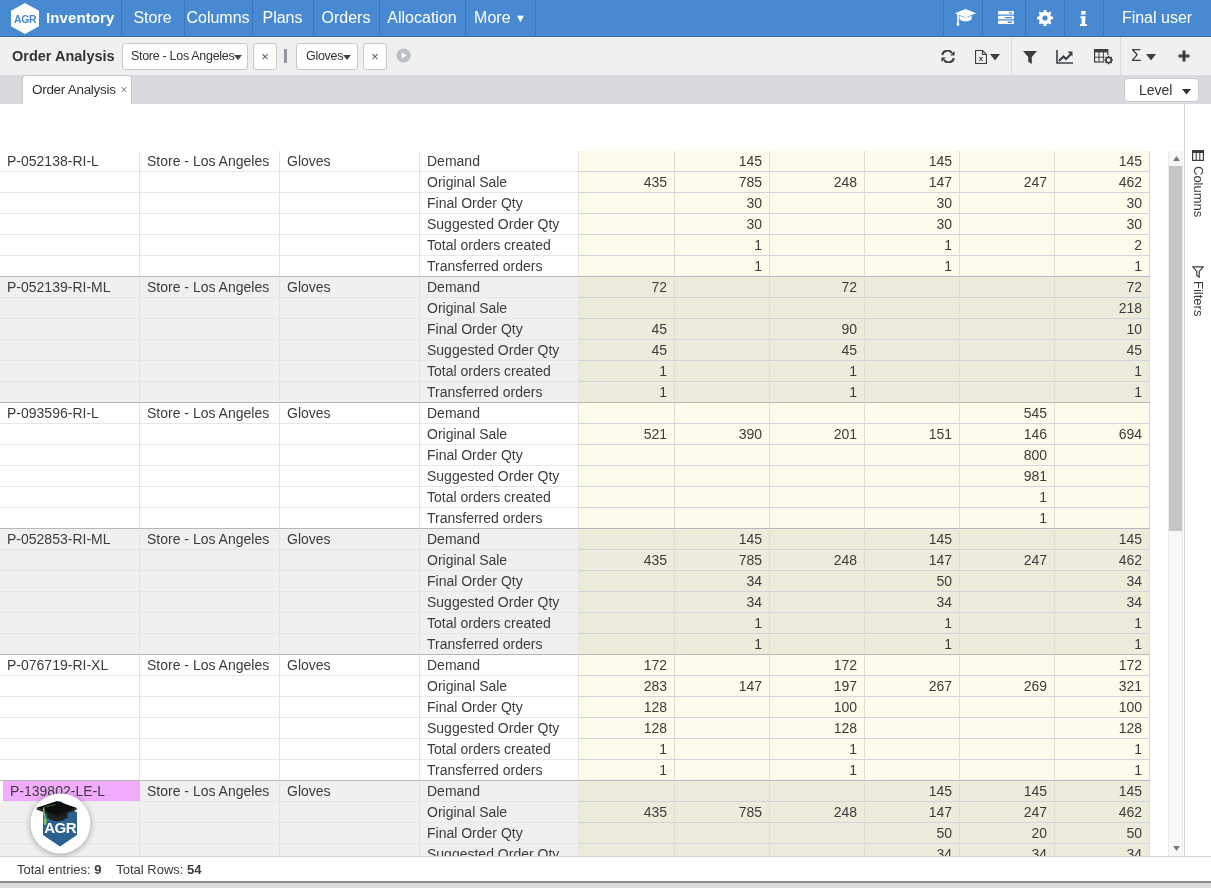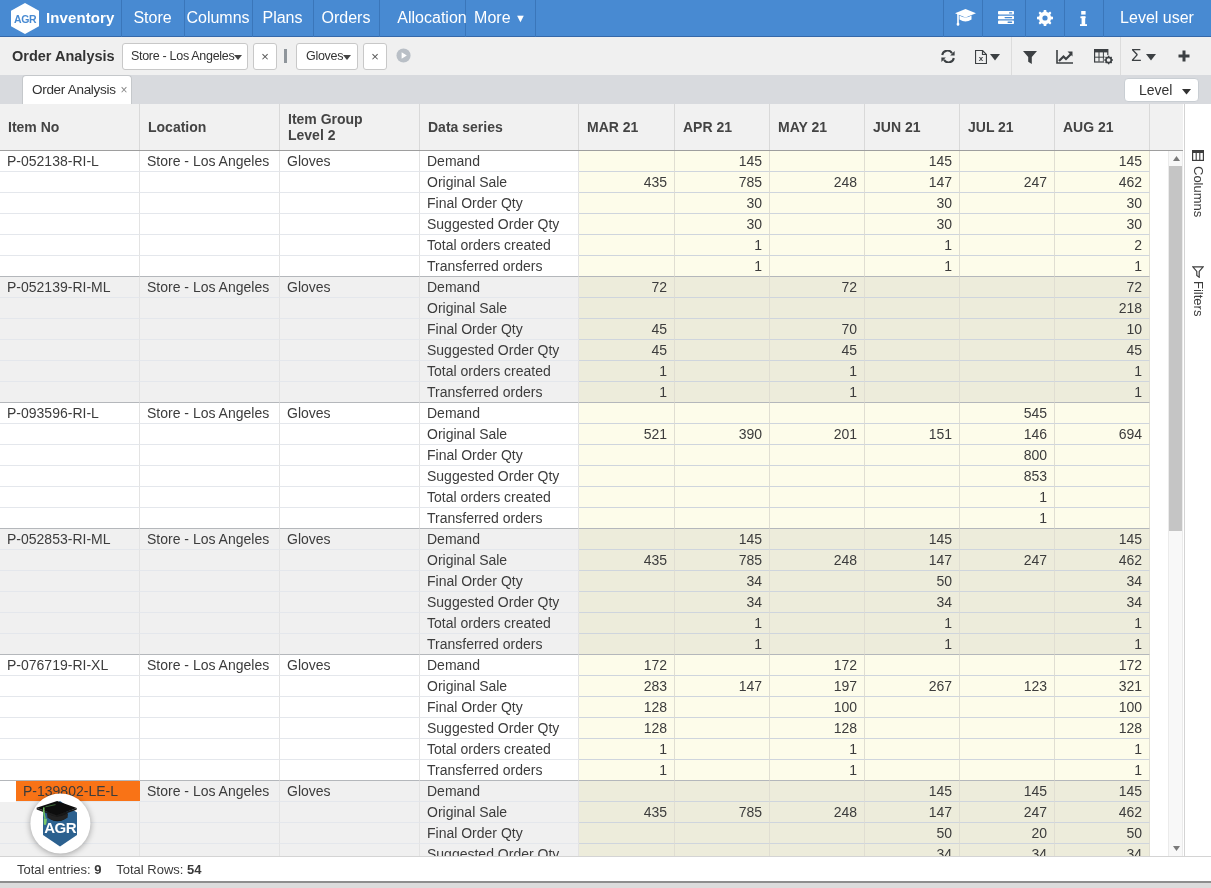--- a/index.html
+++ b/index.html
@@ -64,21 +64,21 @@
   <div class="sep" style="left:184px"></div>
   <div class="sep" style="left:252px"></div>
   <div class="sep" style="left:313px"></div>
   <div class="sep" style="left:379px"></div>
   <div class="sep" style="left:465px"></div>
   <div class="sep" style="left:535px"></div>
   <div class="mi" style="left:121px;width:63px">Store</div>
   <div class="mi" style="left:184px;width:68px">Columns</div>
   <div class="mi" style="left:252px;width:61px">Plans</div>
   <div class="mi" style="left:313px;width:66px">Orders</div>
-  <div class="mi" style="left:389px;width:86px">Allocation</div>
+  <div class="mi" style="left:379px;width:86px">Allocation</div>
   <div class="mi" style="left:465px;width:70px">More <span style="font-size:11px;position:relative;top:-1px">▼</span></div>
   <div class="sep" style="left:943px"></div>
   <div class="sep" style="left:982px"></div>
   <div class="sep" style="left:1025px"></div>
   <div class="sep" style="left:1064px"></div>
   <div class="sep" style="left:1103px"></div>
 
   <svg class="abs" style="left:955px;top:9px" width="21" height="18" viewBox="0 0 21 18">
     <polygon points="10.5,0 21,4.2 10.5,8.4 0,4.2" fill="#fff"></polygon>
     <path d="M4.5,6.5 L4.5,10.5 Q10.5,14.5 16.5,10.5 L16.5,6.5 Q10.5,10.5 4.5,6.5 Z" fill="#fff"></path>
@@ -99,21 +99,21 @@
     <path fill="#fff" d="M8 0 l1.2 0 .4 2.1a6 6 0 0 1 1.7.7l1.8-1.2 1.3 1.3-1.2 1.8a6 6 0 0 1 .7 1.7l2.1.4v2.4l-2.1.4a6 6 0 0 1-.7 1.7l1.2 1.8-1.3 1.3-1.8-1.2a6 6 0 0 1-1.7.7l-.4 2.1H6.8l-.4-2.1a6 6 0 0 1-1.7-.7l-1.8 1.2-1.3-1.3 1.2-1.8a6 6 0 0 1-.7-1.7L0 9.2V6.8l2.1-.4a6 6 0 0 1 .7-1.7L1.6 2.9 2.9 1.6l1.8 1.2a6 6 0 0 1 1.7-.7L6.8 0 Z"></path>
     <circle cx="8" cy="8" r="2.6" fill="#488ad2"></circle>
   </svg>
 
   <svg class="abs" style="left:1080px;top:11px" width="7" height="15" viewBox="0 0 7 15">
     <rect x="1.2" y="0" width="4.4" height="3.6" fill="#fff"></rect>
     <rect x="0.4" y="5.4" width="5.2" height="1.8" fill="#fff"></rect>
     <rect x="1.6" y="5.4" width="3.6" height="9.6" fill="#fff"></rect>
     <rect x="0" y="13.2" width="7" height="1.8" fill="#fff"></rect>
   </svg>
-  <div class="mi" style="left:1103px;width:108px">Level user</div>
+  <div class="mi" style="left:1103px;width:108px">Final user</div>
 </div>
 
 <div id="toolbar">
   <div class="title">Order Analysis</div>
   <div class="tbtn" style="left:122px;width:126px;padding-left:8px">Store - Los Angeles<span class="caret" style="right:5px"></span></div>
   <div class="tbtn" style="left:253px;width:24px;text-align:center;color:#555;font-size:13px">×</div>
   <div class="abs" style="left:284px;top:12px;width:3px;height:14px;background:#8f959b"></div>
   <div class="tbtn" style="left:296px;width:62px;padding-left:9px">Gloves<span class="caret" style="right:6px"></span></div>
   <div class="tbtn" style="left:363px;width:24px;text-align:center;color:#555;font-size:13px">×</div>
 
@@ -181,33 +181,20 @@
 </div>
 
 <div id="tabrow">
   <div id="tab"><span style="margin-left:9px">Order Analysis</span><span style="color:#888;font-size:12px;margin-left:5px">×</span></div>
   <div id="views"><span style="margin-left:14px">Level</span> <svg width="9" height="6" viewBox="0 0 9 6" style="margin-left:6px">
         <polygon points="0,0 9,0 4.5,5.5" fill="#333"></polygon>
       </svg></div>
 </div>
 
 <div id="grid">
-  <div id="ghead">
-      <div class="hc" style="left:0px;width:140px">Item No</div>
-      <div class="hc" style="left:140px;width:140px">Location</div>
-      <div class="hc" style="left:280px;width:140px">Item Group<br>Level 2</div>
-      <div class="hc" style="left:420px;width:159px">Data series</div>
-      <div class="hc" style="left:579px;width:96px">MAR 21</div>
-      <div class="hc" style="left:675px;width:95px">APR 21</div>
-      <div class="hc" style="left:770px;width:95px">MAY 21</div>
-      <div class="hc" style="left:865px;width:95px">JUN 21</div>
-      <div class="hc" style="left:960px;width:95px">JUL 21</div>
-      <div class="hc" style="left:1055px;width:95px">AUG 21</div>
-      <div class="hc" style="left:1150px;width:33px;border-right:none"></div>
-    </div>
   <div class="row" style="top:47px">
       <div class="lc" style="left:0px;width:140px;background:#ffffff;border-bottom-color:#e4e7ec">P-052138-RI-L</div>
       <div class="lc" style="left:140px;width:140px;background:#ffffff;border-bottom-color:#e4e7ec">Store - Los Angeles</div>
       <div class="lc" style="left:280px;width:140px;background:#ffffff;border-bottom-color:#e4e7ec">Gloves</div>
       <div class="lc" style="left:420px;width:159px;background:#ffffff;border-bottom-color:#e4e7ec">Demand</div>
       <div class="mc" style="left:579px;width:96px;background:#fdfcea;border-bottom-color:#cfd5dd"></div>
       <div class="mc" style="left:675px;width:95px;background:#fdfcea;border-bottom-color:#cfd5dd">145</div>
       <div class="mc" style="left:770px;width:95px;background:#fdfcea;border-bottom-color:#cfd5dd"></div>
       <div class="mc" style="left:865px;width:95px;background:#fdfcea;border-bottom-color:#cfd5dd">145</div>
       <div class="mc" style="left:960px;width:95px;background:#fdfcea;border-bottom-color:#cfd5dd"></div>
@@ -297,21 +284,21 @@
       <div class="mc" style="left:960px;width:95px;background:#edecdb;border-bottom-color:#cfd5dd"></div>
       <div class="mc" style="left:1055px;width:95px;background:#edecdb;border-bottom-color:#cfd5dd">218</div>
     </div>
 <div class="row" style="top:215px">
       <div class="lc" style="left:0px;width:140px;background:#f0f0f0;border-bottom-color:#e4e7ec"></div>
       <div class="lc" style="left:140px;width:140px;background:#f0f0f0;border-bottom-color:#e4e7ec"></div>
       <div class="lc" style="left:280px;width:140px;background:#f0f0f0;border-bottom-color:#e4e7ec"></div>
       <div class="lc" style="left:420px;width:159px;background:#f0f0f0;border-bottom-color:#e4e7ec">Final Order Qty</div>
       <div class="mc" style="left:579px;width:96px;background:#edecdb;border-bottom-color:#cfd5dd">45</div>
       <div class="mc" style="left:675px;width:95px;background:#edecdb;border-bottom-color:#cfd5dd"></div>
-      <div class="mc" style="left:770px;width:95px;background:#edecdb;border-bottom-color:#cfd5dd">70</div>
+      <div class="mc" style="left:770px;width:95px;background:#edecdb;border-bottom-color:#cfd5dd">90</div>
       <div class="mc" style="left:865px;width:95px;background:#edecdb;border-bottom-color:#cfd5dd"></div>
       <div class="mc" style="left:960px;width:95px;background:#edecdb;border-bottom-color:#cfd5dd"></div>
       <div class="mc" style="left:1055px;width:95px;background:#edecdb;border-bottom-color:#cfd5dd">10</div>
     </div>
 <div class="row" style="top:236px">
       <div class="lc" style="left:0px;width:140px;background:#f0f0f0;border-bottom-color:#e4e7ec"></div>
       <div class="lc" style="left:140px;width:140px;background:#f0f0f0;border-bottom-color:#e4e7ec"></div>
       <div class="lc" style="left:280px;width:140px;background:#f0f0f0;border-bottom-color:#e4e7ec"></div>
       <div class="lc" style="left:420px;width:159px;background:#f0f0f0;border-bottom-color:#e4e7ec">Suggested Order Qty</div>
       <div class="mc" style="left:579px;width:96px;background:#edecdb;border-bottom-color:#cfd5dd">45</div>
@@ -383,21 +370,21 @@
     </div>
 <div class="row" style="top:362px">
       <div class="lc" style="left:0px;width:140px;background:#ffffff;border-bottom-color:#e4e7ec"></div>
       <div class="lc" style="left:140px;width:140px;background:#ffffff;border-bottom-color:#e4e7ec"></div>
       <div class="lc" style="left:280px;width:140px;background:#ffffff;border-bottom-color:#e4e7ec"></div>
       <div class="lc" style="left:420px;width:159px;background:#ffffff;border-bottom-color:#e4e7ec">Suggested Order Qty</div>
       <div class="mc" style="left:579px;width:96px;background:#fdfcea;border-bottom-color:#cfd5dd"></div>
       <div class="mc" style="left:675px;width:95px;background:#fdfcea;border-bottom-color:#cfd5dd"></div>
       <div class="mc" style="left:770px;width:95px;background:#fdfcea;border-bottom-color:#cfd5dd"></div>
       <div class="mc" style="left:865px;width:95px;background:#fdfcea;border-bottom-color:#cfd5dd"></div>
-      <div class="mc" style="left:960px;width:95px;background:#fdfcea;border-bottom-color:#cfd5dd">853</div>
+      <div class="mc" style="left:960px;width:95px;background:#fdfcea;border-bottom-color:#cfd5dd">981</div>
       <div class="mc" style="left:1055px;width:95px;background:#fdfcea;border-bottom-color:#cfd5dd"></div>
     </div>
 <div class="row" style="top:383px">
       <div class="lc" style="left:0px;width:140px;background:#ffffff;border-bottom-color:#e4e7ec"></div>
       <div class="lc" style="left:140px;width:140px;background:#ffffff;border-bottom-color:#e4e7ec"></div>
       <div class="lc" style="left:280px;width:140px;background:#ffffff;border-bottom-color:#e4e7ec"></div>
       <div class="lc" style="left:420px;width:159px;background:#ffffff;border-bottom-color:#e4e7ec">Total orders created</div>
       <div class="mc" style="left:579px;width:96px;background:#fdfcea;border-bottom-color:#cfd5dd"></div>
       <div class="mc" style="left:675px;width:95px;background:#fdfcea;border-bottom-color:#cfd5dd"></div>
       <div class="mc" style="left:770px;width:95px;background:#fdfcea;border-bottom-color:#cfd5dd"></div>
@@ -503,21 +490,21 @@
     </div>
 <div class="row" style="top:572px">
       <div class="lc" style="left:0px;width:140px;background:#ffffff;border-bottom-color:#e4e7ec"></div>
       <div class="lc" style="left:140px;width:140px;background:#ffffff;border-bottom-color:#e4e7ec"></div>
       <div class="lc" style="left:280px;width:140px;background:#ffffff;border-bottom-color:#e4e7ec"></div>
       <div class="lc" style="left:420px;width:159px;background:#ffffff;border-bottom-color:#e4e7ec">Original Sale</div>
       <div class="mc" style="left:579px;width:96px;background:#fdfcea;border-bottom-color:#cfd5dd">283</div>
       <div class="mc" style="left:675px;width:95px;background:#fdfcea;border-bottom-color:#cfd5dd">147</div>
       <div class="mc" style="left:770px;width:95px;background:#fdfcea;border-bottom-color:#cfd5dd">197</div>
       <div class="mc" style="left:865px;width:95px;background:#fdfcea;border-bottom-color:#cfd5dd">267</div>
-      <div class="mc" style="left:960px;width:95px;background:#fdfcea;border-bottom-color:#cfd5dd">123</div>
+      <div class="mc" style="left:960px;width:95px;background:#fdfcea;border-bottom-color:#cfd5dd">269</div>
       <div class="mc" style="left:1055px;width:95px;background:#fdfcea;border-bottom-color:#cfd5dd">321</div>
     </div>
 <div class="row" style="top:593px">
       <div class="lc" style="left:0px;width:140px;background:#ffffff;border-bottom-color:#e4e7ec"></div>
       <div class="lc" style="left:140px;width:140px;background:#ffffff;border-bottom-color:#e4e7ec"></div>
       <div class="lc" style="left:280px;width:140px;background:#ffffff;border-bottom-color:#e4e7ec"></div>
       <div class="lc" style="left:420px;width:159px;background:#ffffff;border-bottom-color:#e4e7ec">Final Order Qty</div>
       <div class="mc" style="left:579px;width:96px;background:#fdfcea;border-bottom-color:#cfd5dd">128</div>
       <div class="mc" style="left:675px;width:95px;background:#fdfcea;border-bottom-color:#cfd5dd"></div>
       <div class="mc" style="left:770px;width:95px;background:#fdfcea;border-bottom-color:#cfd5dd">100</div>
@@ -555,21 +542,21 @@
       <div class="lc" style="left:280px;width:140px;background:#ffffff;border-bottom-color:#b4b7bb"></div>
       <div class="lc" style="left:420px;width:159px;background:#ffffff;border-bottom-color:#b4b7bb">Transferred orders</div>
       <div class="mc" style="left:579px;width:96px;background:#fdfcea;border-bottom-color:#b4b7bb">1</div>
       <div class="mc" style="left:675px;width:95px;background:#fdfcea;border-bottom-color:#b4b7bb"></div>
       <div class="mc" style="left:770px;width:95px;background:#fdfcea;border-bottom-color:#b4b7bb">1</div>
       <div class="mc" style="left:865px;width:95px;background:#fdfcea;border-bottom-color:#b4b7bb"></div>
       <div class="mc" style="left:960px;width:95px;background:#fdfcea;border-bottom-color:#b4b7bb"></div>
       <div class="mc" style="left:1055px;width:95px;background:#fdfcea;border-bottom-color:#b4b7bb">1</div>
     </div>
 <div class="row" style="top:677px">
-      <div class="lc" style="left:16px;width:140px;background:#f97316;border-bottom-color:#e4e7ec">P-139802-LE-L</div>
+      <div class="lc" style="left:3px;width:140px;background:#f0abfc;border-bottom-color:#e4e7ec">P-139802-LE-L</div>
       <div class="lc" style="left:140px;width:140px;background:#f0f0f0;border-bottom-color:#e4e7ec">Store - Los Angeles</div>
       <div class="lc" style="left:280px;width:140px;background:#f0f0f0;border-bottom-color:#e4e7ec">Gloves</div>
       <div class="lc" style="left:420px;width:159px;background:#f0f0f0;border-bottom-color:#e4e7ec">Demand</div>
       <div class="mc" style="left:579px;width:96px;background:#edecdb;border-bottom-color:#cfd5dd"></div>
       <div class="mc" style="left:675px;width:95px;background:#edecdb;border-bottom-color:#cfd5dd"></div>
       <div class="mc" style="left:770px;width:95px;background:#edecdb;border-bottom-color:#cfd5dd"></div>
       <div class="mc" style="left:865px;width:95px;background:#edecdb;border-bottom-color:#cfd5dd">145</div>
       <div class="mc" style="left:960px;width:95px;background:#edecdb;border-bottom-color:#cfd5dd">145</div>
       <div class="mc" style="left:1055px;width:95px;background:#edecdb;border-bottom-color:#cfd5dd">145</div>
     </div>

